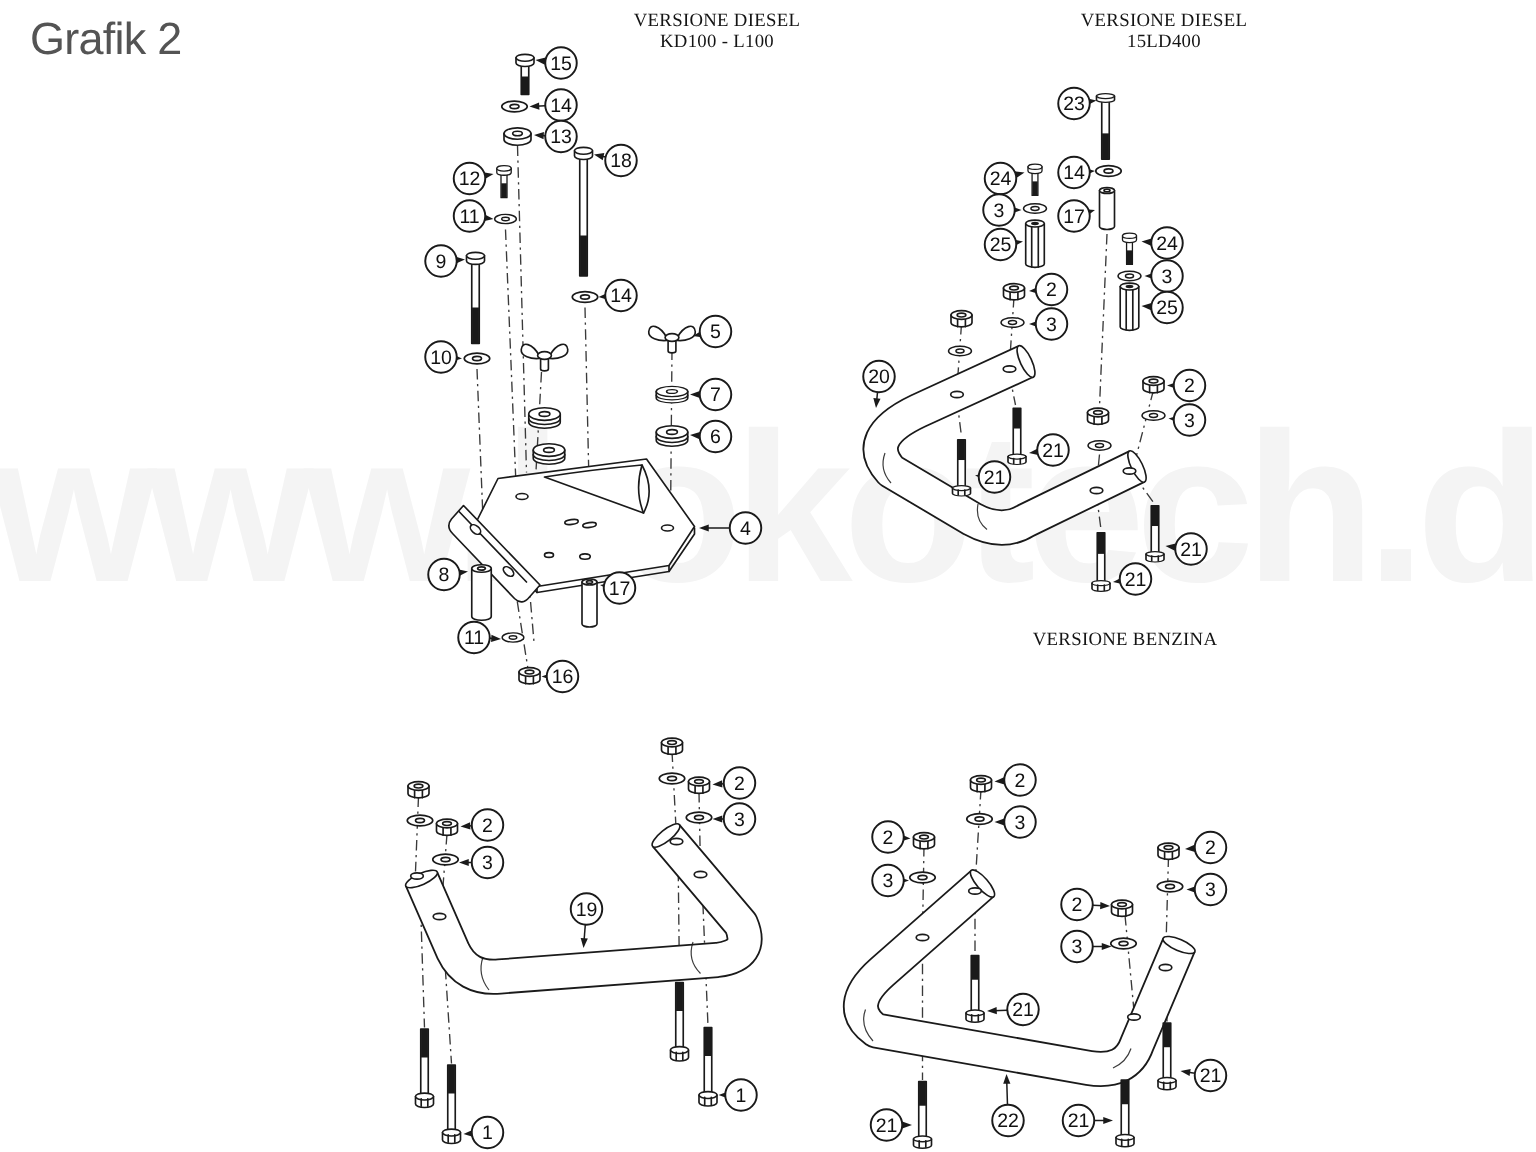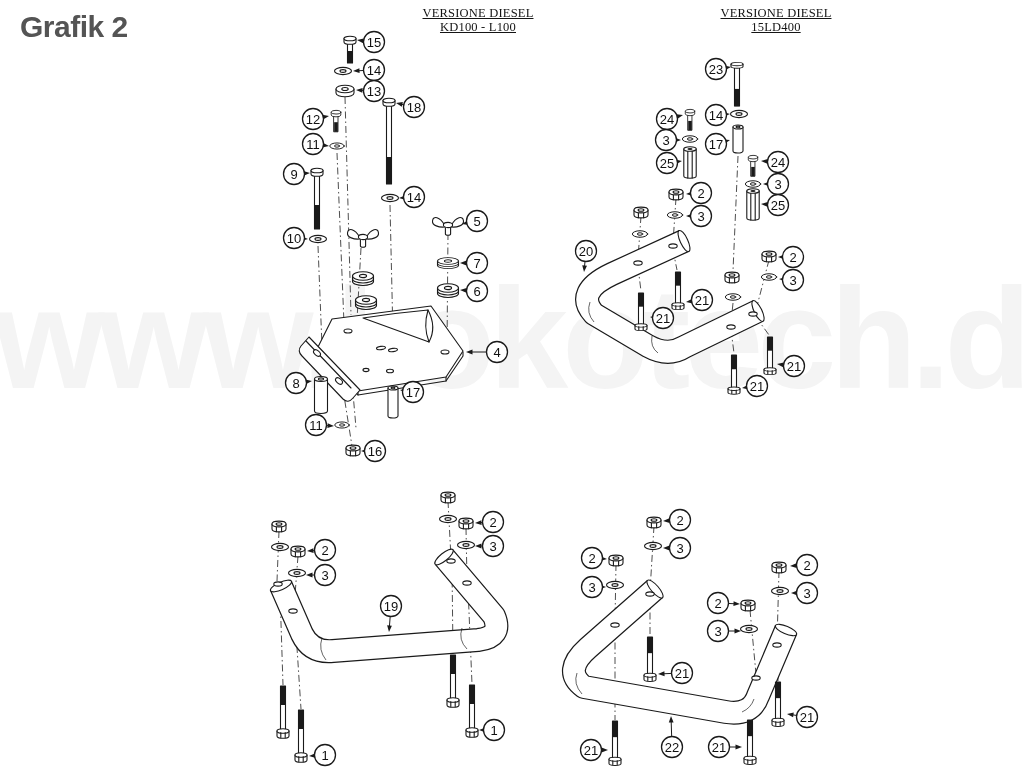--- a/index.html
+++ b/index.html
@@ -1,24 +1,24 @@
 <!DOCTYPE html>
 <html><head>
 <meta charset="utf-8">
 <style>
   html,body{margin:0;padding:0;background:#fff;}
   #stage{position:relative;width:1024px;height:768px;background:#ffffff;overflow:hidden;
          font-family:"Liberation Sans",sans-serif;}
   #watermark{position:absolute;left:-6px;top:268px;font-size:142px;font-weight:bold;
              color:#f4f4f4;letter-spacing:-6px;white-space:nowrap;line-height:1;z-index:0;
              font-family:"Liberation Sans",sans-serif;}
-  #page-title{position:absolute;left:20px;top:10px;font-size:30px;font-weight:700;
+  #page-title{position:absolute;left:20px;top:10px;font-size:30px;font-weight:400;
               color:#545454;letter-spacing:-0.5px;z-index:2;}
   .hdr{position:absolute;text-align:center;color:#141414;z-index:2;
-       font-family:"Liberation Serif",serif;font-size:12.5px;line-height:14px;letter-spacing:0.2px;text-decoration:underline;}
+       font-family:"Liberation Serif",serif;font-size:12.5px;line-height:14px;letter-spacing:0.2px;}
   #hdr-kd100{left:368px;top:6px;width:220px;}
   #hdr-15ld400{left:666px;top:6px;width:220px;}
   #hdr-benzina{left:600px;top:419px;width:300px;}
   #art{position:absolute;left:0;top:0;z-index:1;}
   .st{stroke:#1a1a1a;stroke-width:1.1;fill:#ffffff;stroke-linejoin:round;stroke-linecap:round;}
   .ln{stroke:#1a1a1a;stroke-width:1.1;fill:none;stroke-linejoin:round;stroke-linecap:round;}
   .dk{fill:#1a1a1a;stroke:none;}
   .dash{stroke:#3a3a3a;stroke-width:0.9;fill:none;stroke-dasharray:7 3 1.5 3;}
   .tube-o{stroke:#1a1a1a;stroke-width:24;fill:none;stroke-linejoin:round;stroke-linecap:butt;}
   .tube-i{stroke:#ffffff;stroke-width:21.6;fill:none;stroke-linejoin:round;stroke-linecap:butt;}
@@ -39,20 +39,21 @@
 
   <div id="hdr-kd100" class="hdr">
     <div>VERSIONE DIESEL</div>
     <div>KD100 - L100</div>
   </div>
   <div id="hdr-15ld400" class="hdr">
     <div>VERSIONE DIESEL</div>
     <div>15LD400</div>
   </div>
   <div id="hdr-benzina" class="hdr">
+    <div>VERSIONE BENZINA</div>
   </div>
 
   <svg id="art" width="1024" height="768" viewBox="0 0 1024 768">
     <defs>
       <g id="washer">
         <ellipse class="st" cx="0" cy="0" rx="8.5" ry="3.6"></ellipse>
         <ellipse class="st" cx="0" cy="0" rx="3" ry="1.4"></ellipse>
       </g>
       <g id="washer-thick">
         <path class="st" d="M -9,0 L -9,4 A 9,3.8 0 0 0 9,4 L 9,0"></path>

